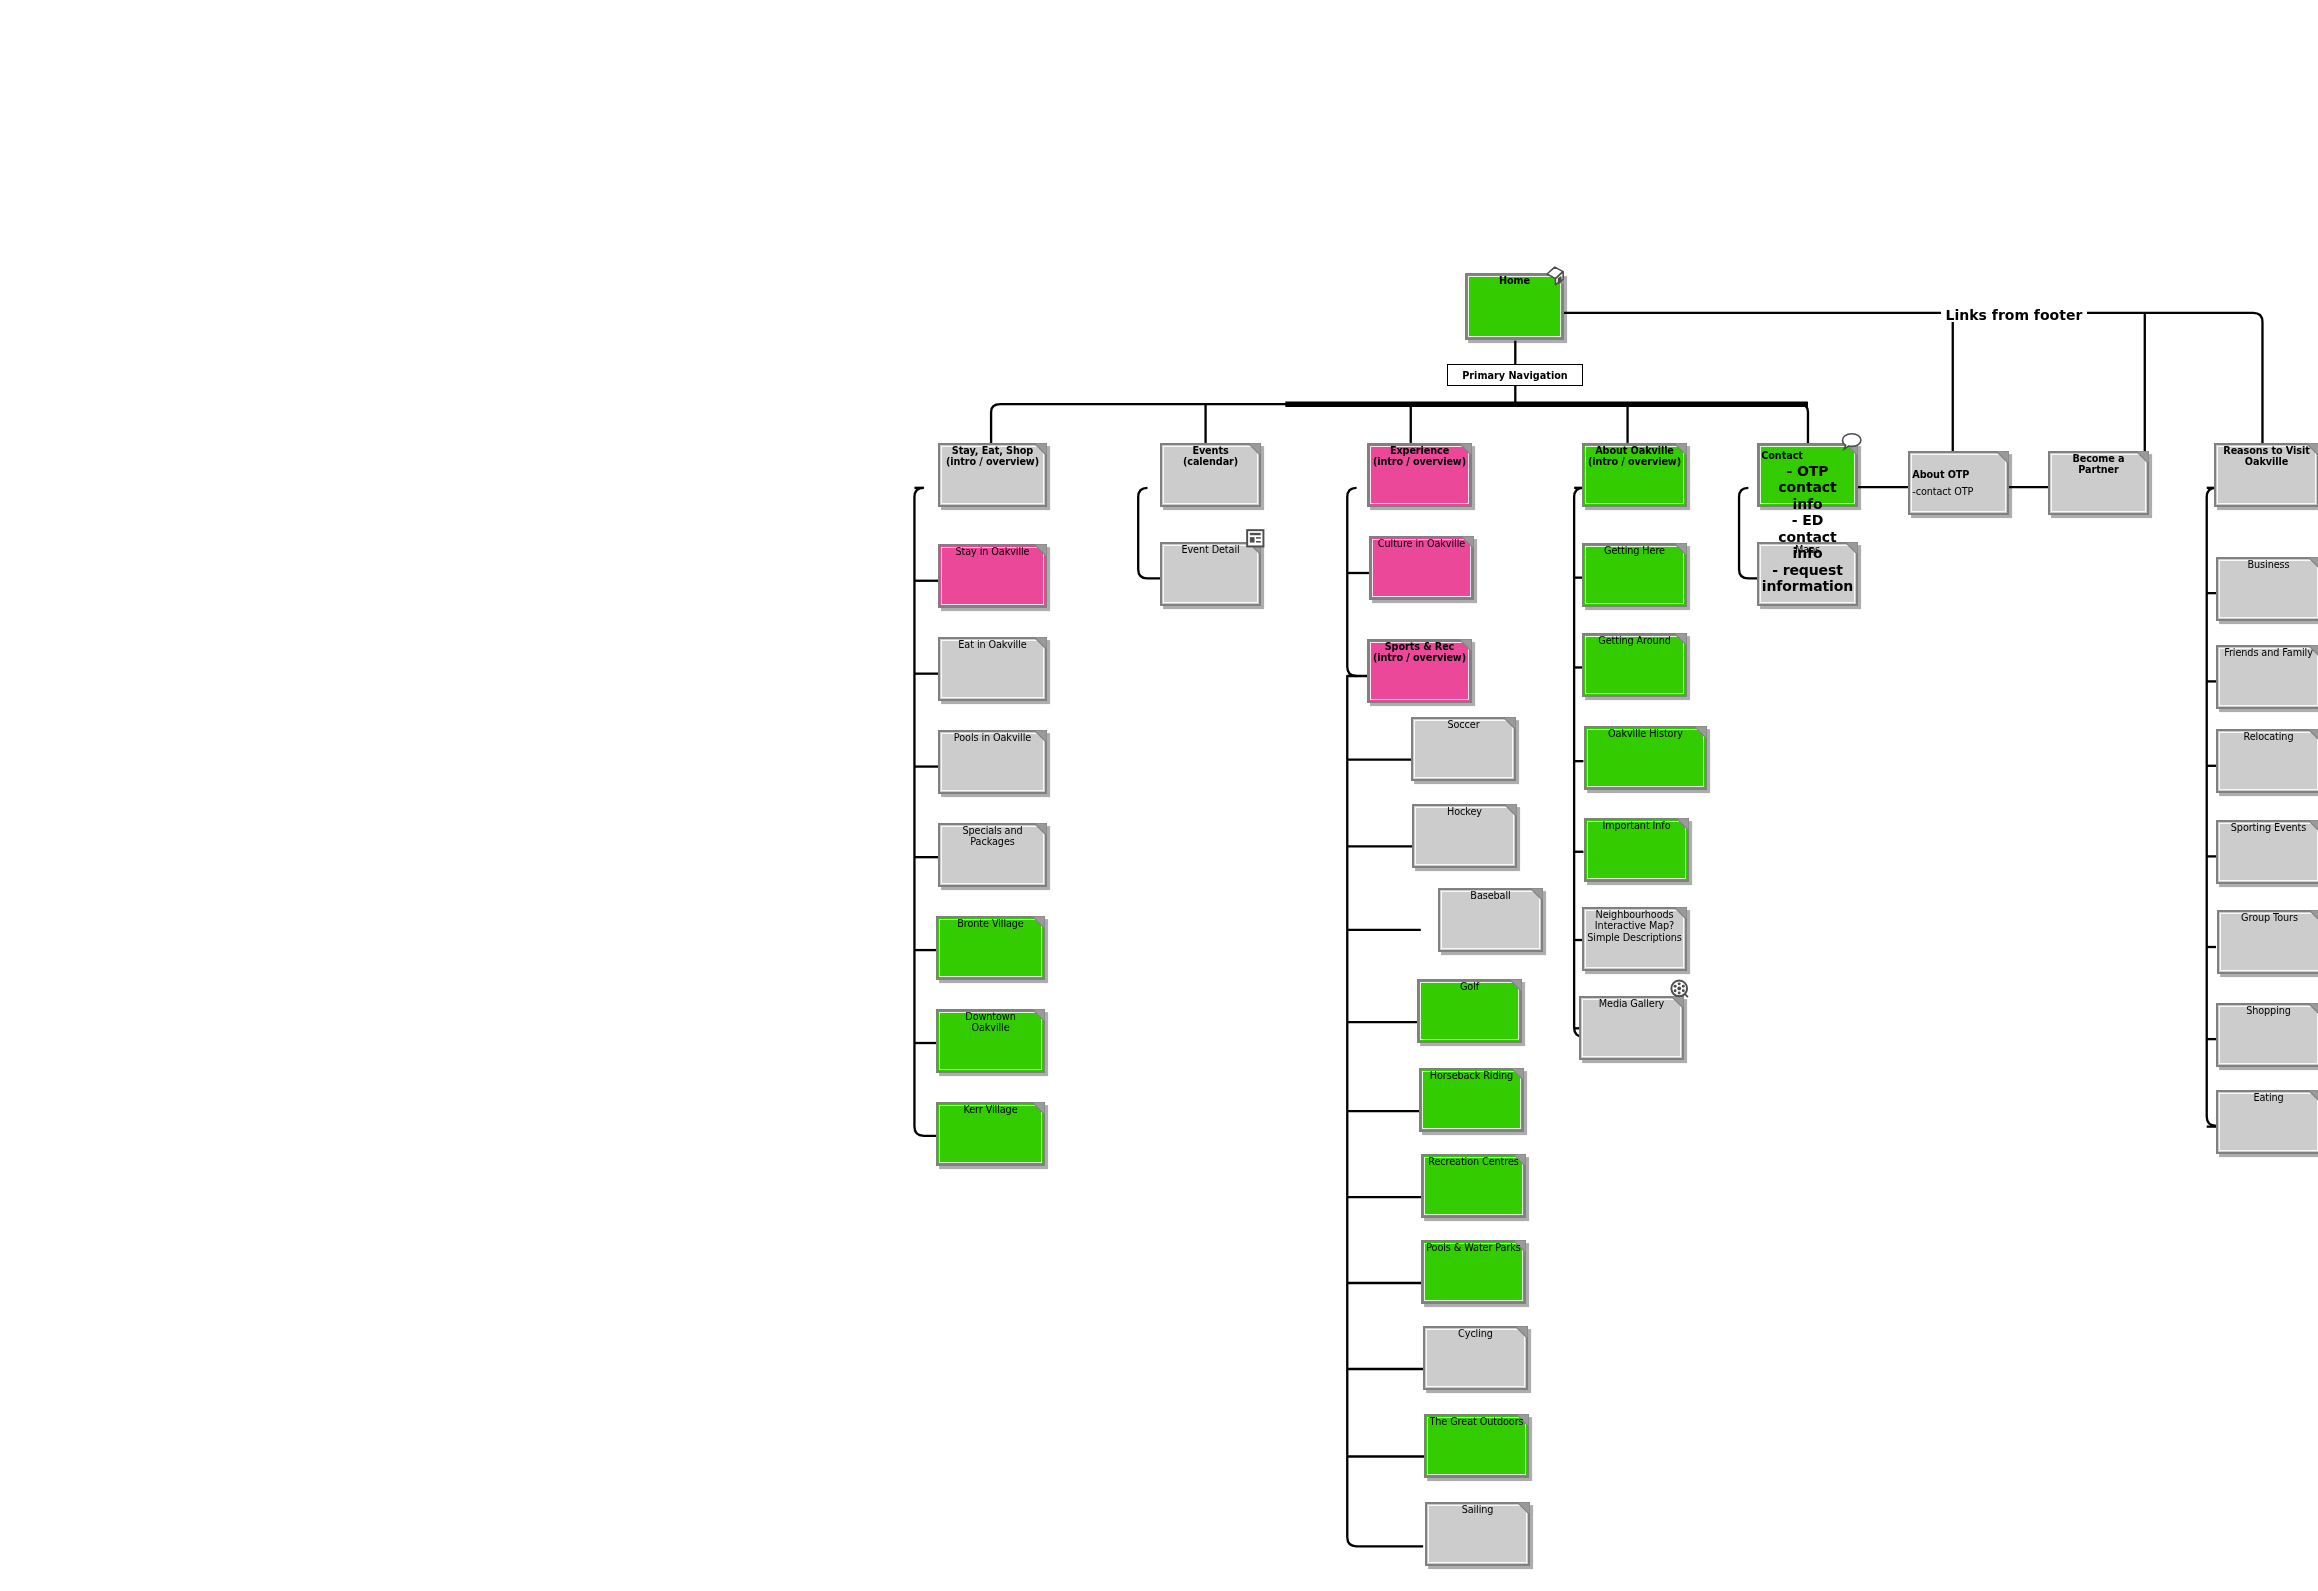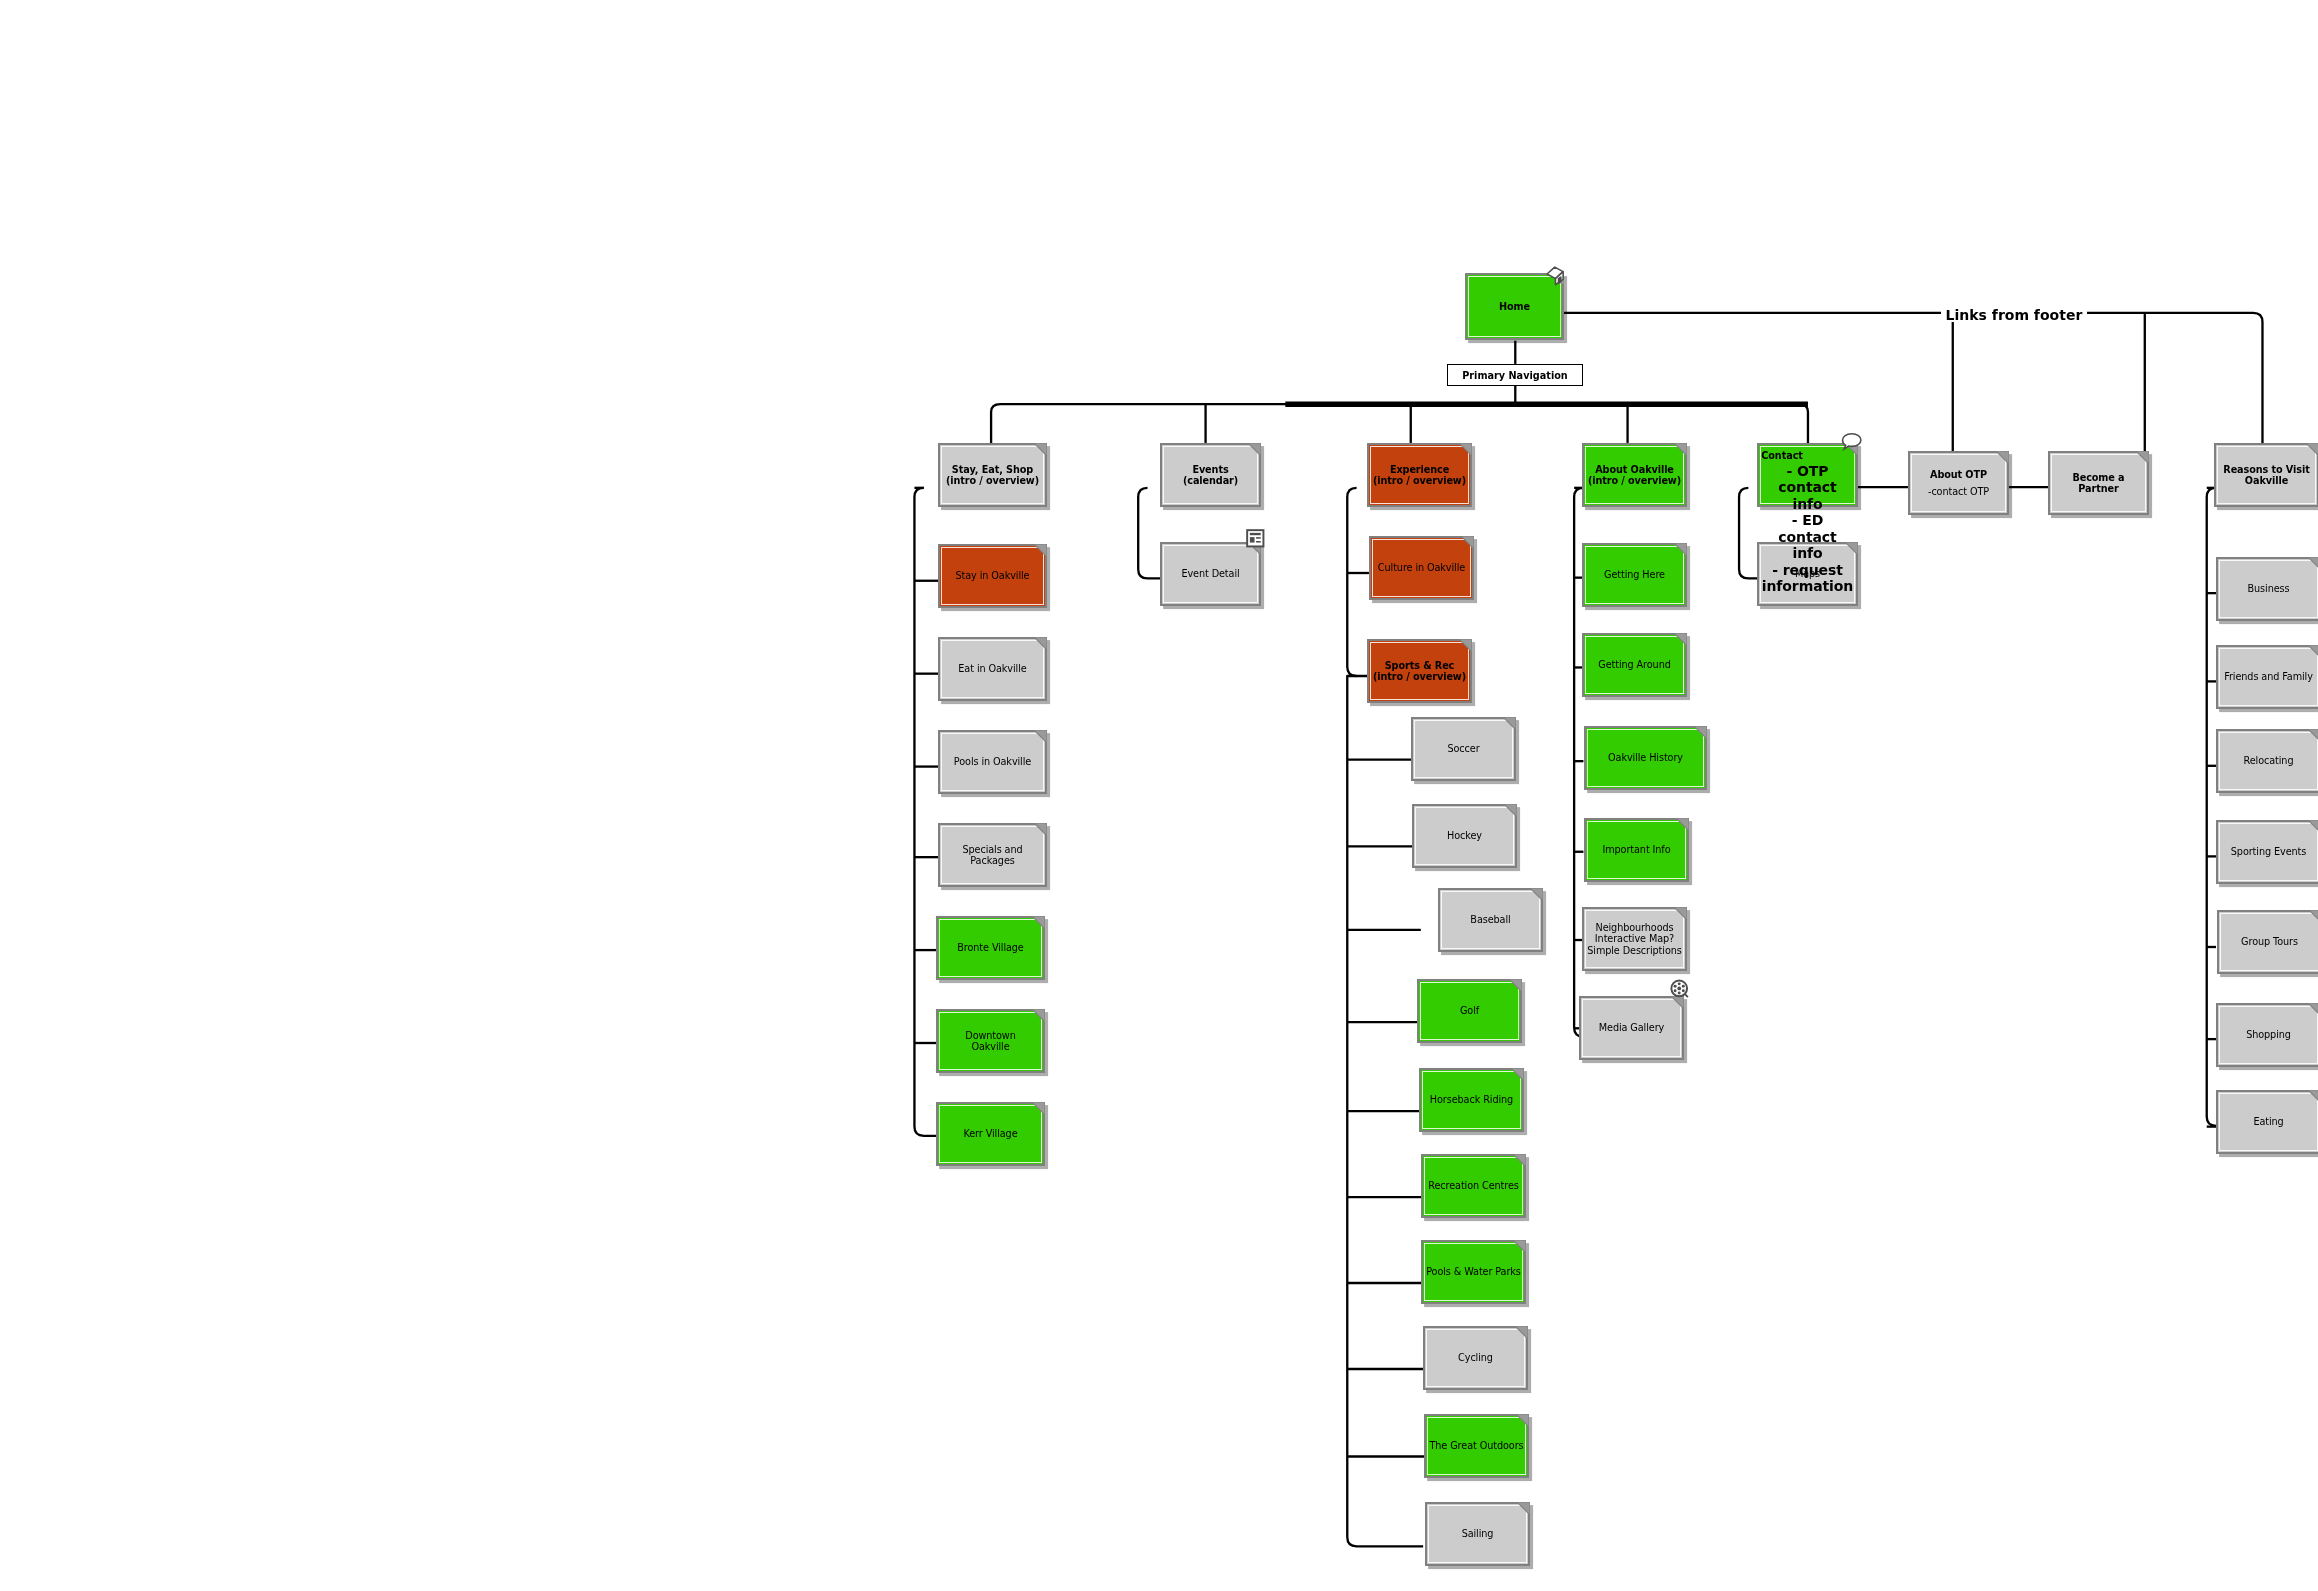--- a/index.html
+++ b/index.html
@@ -26,21 +26,21 @@
     height: 1592px;
     pointer-events: none;
   }
   
   .node {
     position: absolute;
     box-sizing: border-box;
     border: 2.3px solid #808080;
     background: #cccccc;
     display: flex;
-    align-items: center;
+    align-items: flex-start;
     justify-content: center;
     text-align: center;
     color: #000000;
     box-shadow: 3.1px 3.1px 0 0 rgba(0,0,0,0.32);
     overflow: visible;
   }
   
   .node::before {
     content: "";
     position: absolute;
@@ -60,21 +60,21 @@
   .node .label {
     position: relative;
     z-index: 2;
     padding: 0 2.3px;
     line-height: 1.18;
     font-size: 9.7px;
     letter-spacing: -0.1px;
     white-space: pre-line;
   }
   .node.green { background: #33cc00; }
-  .node.orange { background: #c2410c; }
+  .node.orange { background: #ec4899; }
   .node.gray { background: #cccccc; }
   .node.bold .label { font-weight: bold; }
   .node.top-align { align-items: flex-start; padding-top: 4.6px; }
 
   
   .plain-box {
     position: absolute;
     box-sizing: border-box;
     border: 1.2px solid #000;
     background: #ffffff;

